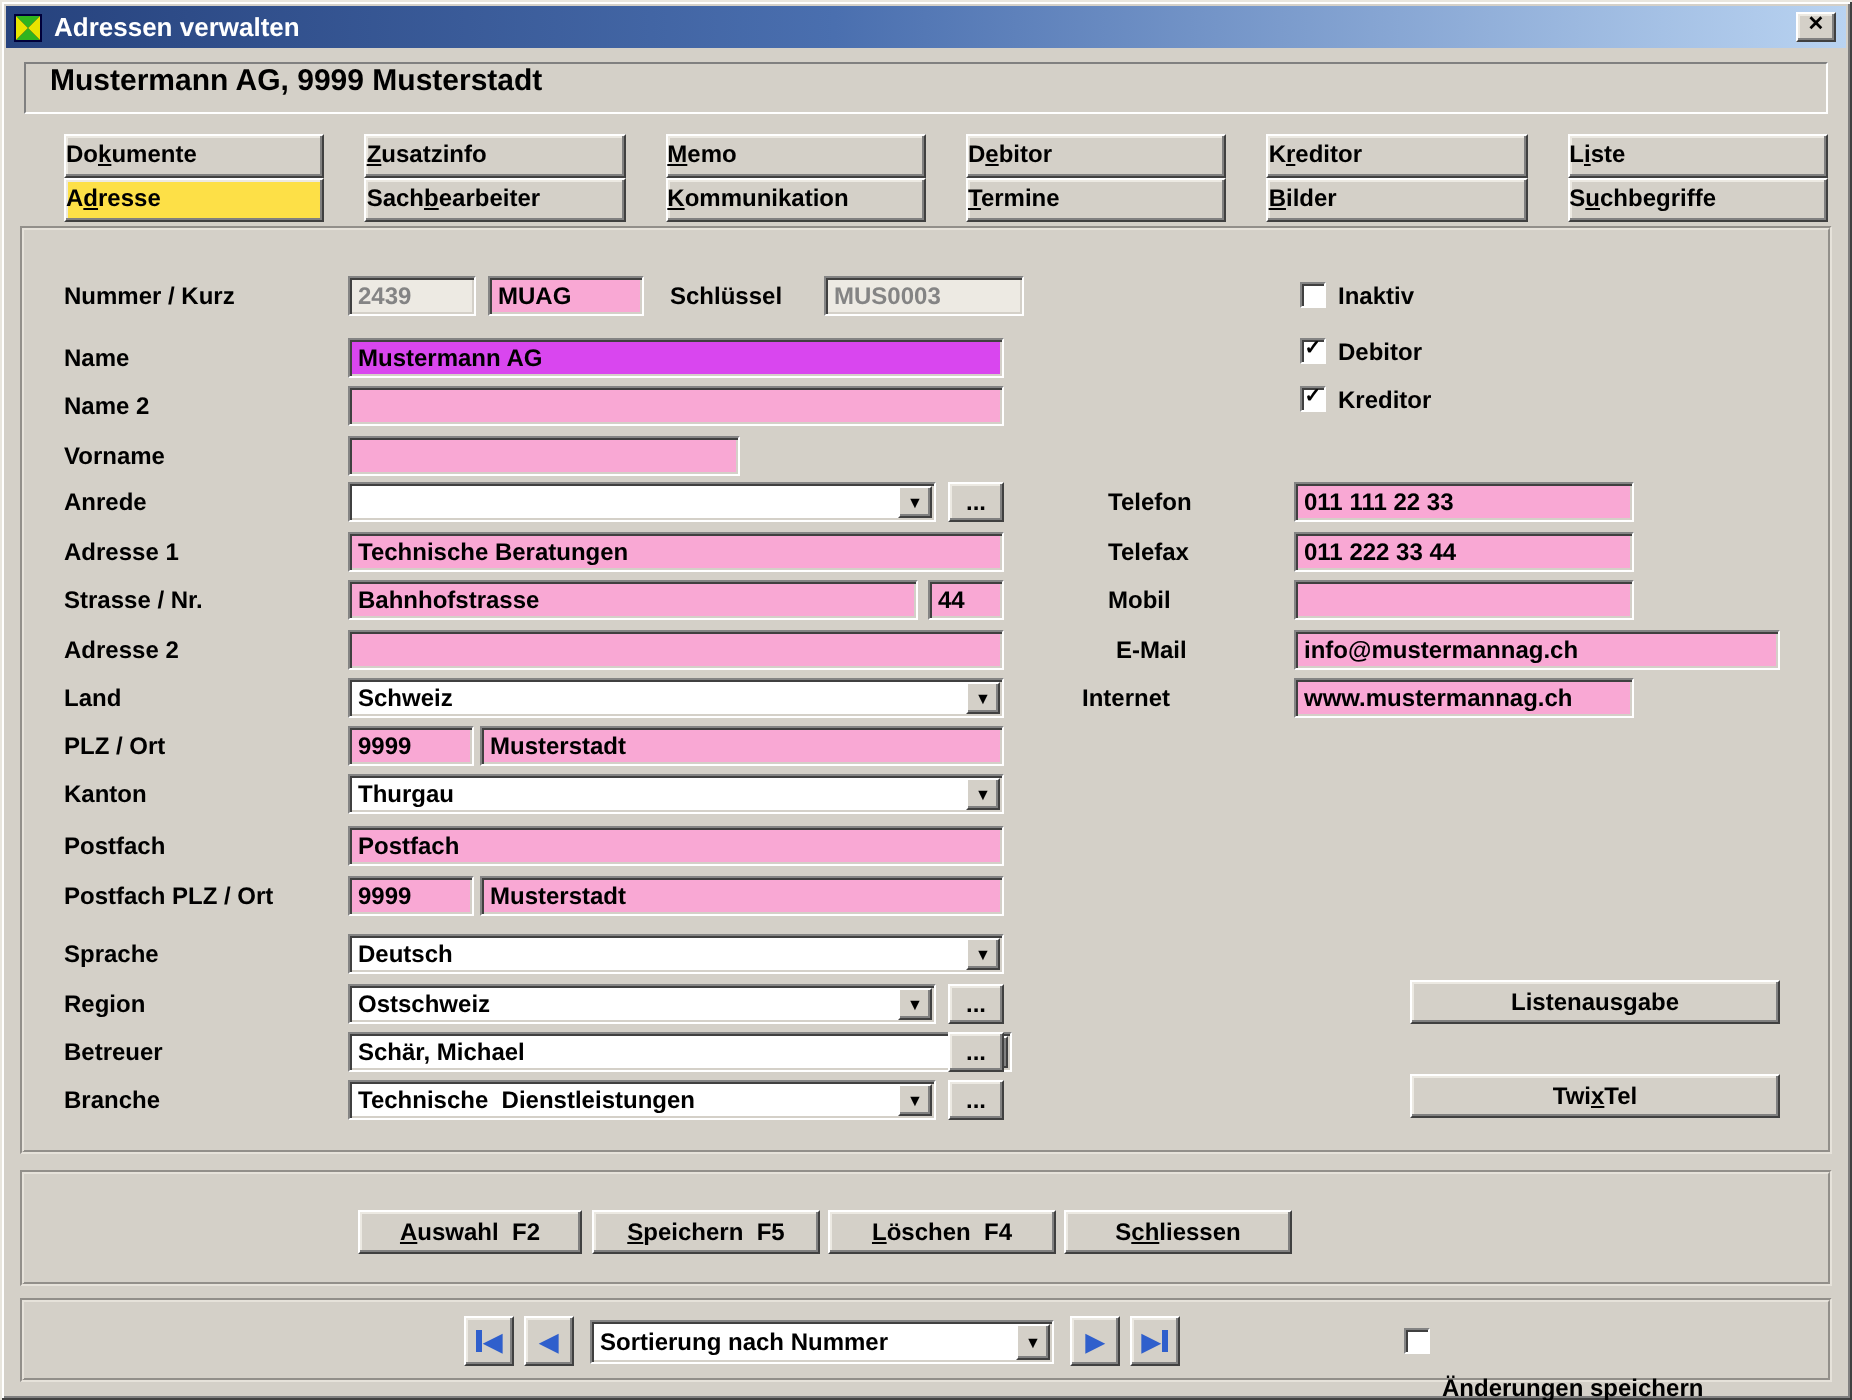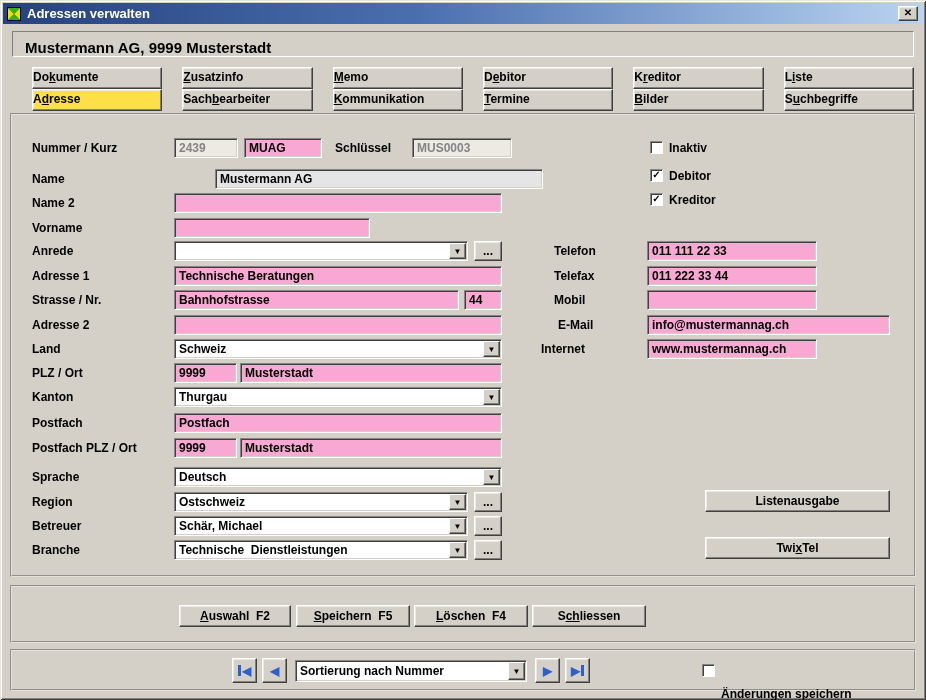--- a/index.html
+++ b/index.html
@@ -22,21 +22,21 @@
   .close-btn{
     position:absolute;right:5px;top:3px;width:20px;height:15px;
     background:#D4D0C8;border:1px solid;border-color:#fff #404040 #404040 #fff;
     box-shadow:inset -1px -1px 0 #808080, inset 1px 1px 0 #ECE9E2;
     font-weight:bold;font-size:10px;line-height:12px;text-align:center;color:#000;
   }
   
   .header{
     position:absolute;left:12px;top:31px;width:902px;height:26px;
     border:1px solid;border-color:#808080 #ffffff #ffffff #808080;
-    display:flex;align-items:flex-end;padding-left:12px;
+    display:flex;align-items:flex-start;padding-left:12px;
   }
   .header-title{font-size:15px;font-weight:bold;color:#000;white-space:pre;}
   
   .tabrow{position:absolute;left:12px;width:902px;height:22px;display:flex;}
   .tabrow.r1{top:67px;}
   .tabrow.r2{top:89px;}
   .tab{
     flex:1 1 0;background:#D4D0C8;border:1px solid;border-color:#fff #404040 #404040 #fff;
     box-shadow:inset -1px -1px 0 #808080, inset 1px 1px 0 #ECE9E2;
     font-size:12px;font-weight:bold;text-align:left;line-height:19px;color:#000;
@@ -51,21 +51,21 @@
   .panel.bottom{left:10px;top:649px;width:906px;height:42px;}
   
   .lbl{position:absolute;font-size:12px;font-weight:bold;color:#000;white-space:pre;}
   .fld{
     position:absolute;height:20px;background:#f9a8d4;color:#000;
     border:1px solid;border-color:#848484 #ffffff #ffffff #848484;
     box-shadow:inset 1px 1px 0 #404040, inset -1px -1px 0 #D4D0C8;
     font:bold 12px "Liberation Sans",sans-serif;padding:1px 4px;margin:0;outline:none;
   }
   .fld.dis{background:#EDEAE3;color:#848484;}
-  .fld.hl{background:#e5e5e5;margin-left:41px;}
+  .fld.hl{background:#d946ef;}
   .combo{
     position:absolute;height:20px;background:#fff;
     border:1px solid;border-color:#848484 #ffffff #ffffff #848484;
     box-shadow:inset 1px 1px 0 #404040, inset -1px -1px 0 #D4D0C8;
   }
   .combo .txt{position:absolute;left:4px;top:2px;font-size:12px;font-weight:bold;color:#000;white-space:pre;}
   .combo .arrow{
     position:absolute;right:1px;top:1px;bottom:1px;width:17px;background:#D4D0C8;
     border:1px solid;border-color:#fff #404040 #404040 #fff;
     box-shadow:inset -1px -1px 0 #808080;
@@ -193,21 +193,21 @@
     </div>
 
     <span class="lbl" style="left:20px;top:380px;">Region</span>
     <div class="combo" style="left:162px;top:377px;width:294px;">
       <span class="txt">Ostschweiz</span>
       <div class="arrow">▼</div>
     </div>
     <div class="btn3d" style="left:462px;top:377px;width:28px;height:20px;">...</div>
 
     <span class="lbl" style="left:20px;top:404px;">Betreuer</span>
-    <div class="combo" style="left:162px;top:401px;width:294px;">
+    <div class="combo" style="left:162px;top:401px;width:332px;">
       <span class="txt">Schär, Michael</span>
       <div class="arrow">▼</div>
     </div>
     <div class="btn3d" style="left:462px;top:401px;width:28px;height:20px;">...</div>
 
     <span class="lbl" style="left:20px;top:428px;">Branche</span>
     <div class="combo" style="left:162px;top:425px;width:294px;">
       <span class="txt">Technische  Dienstleistungen</span>
       <div class="arrow">▼</div>
     </div>

